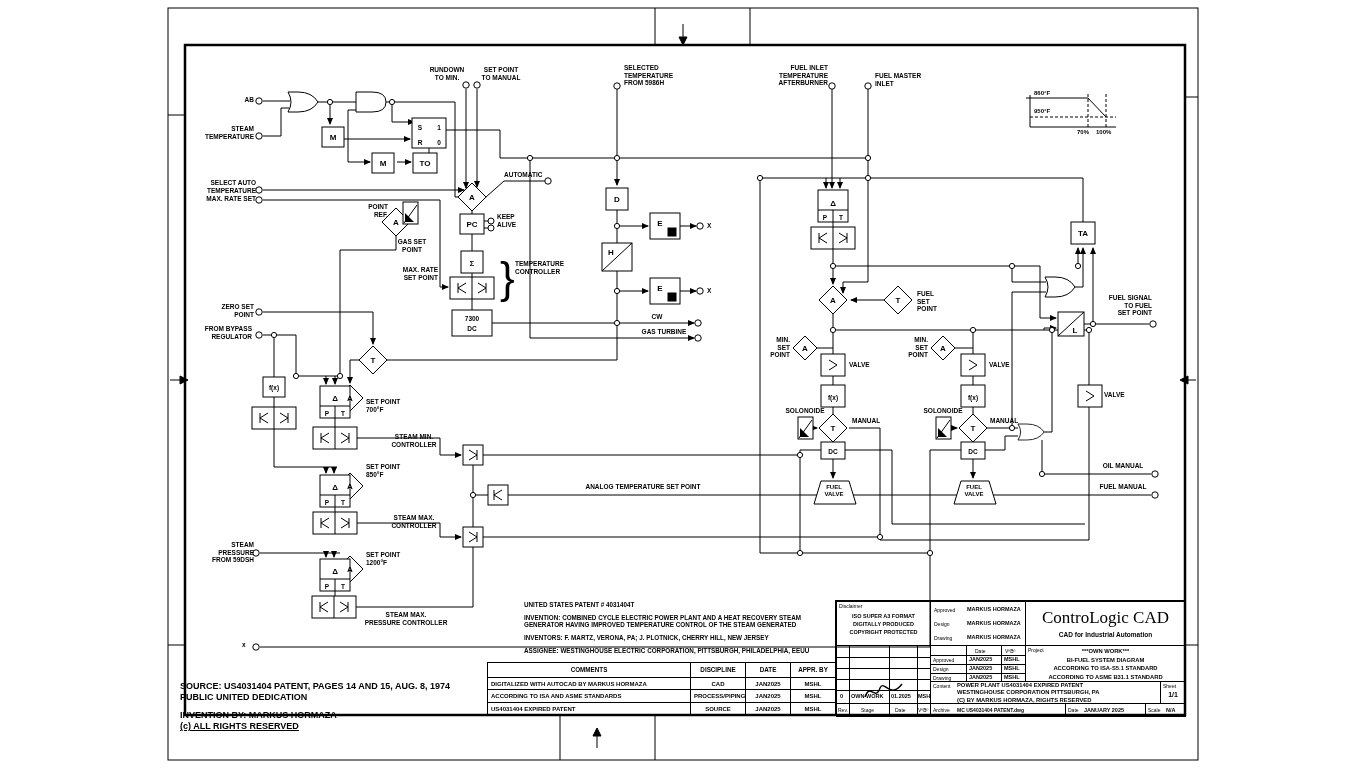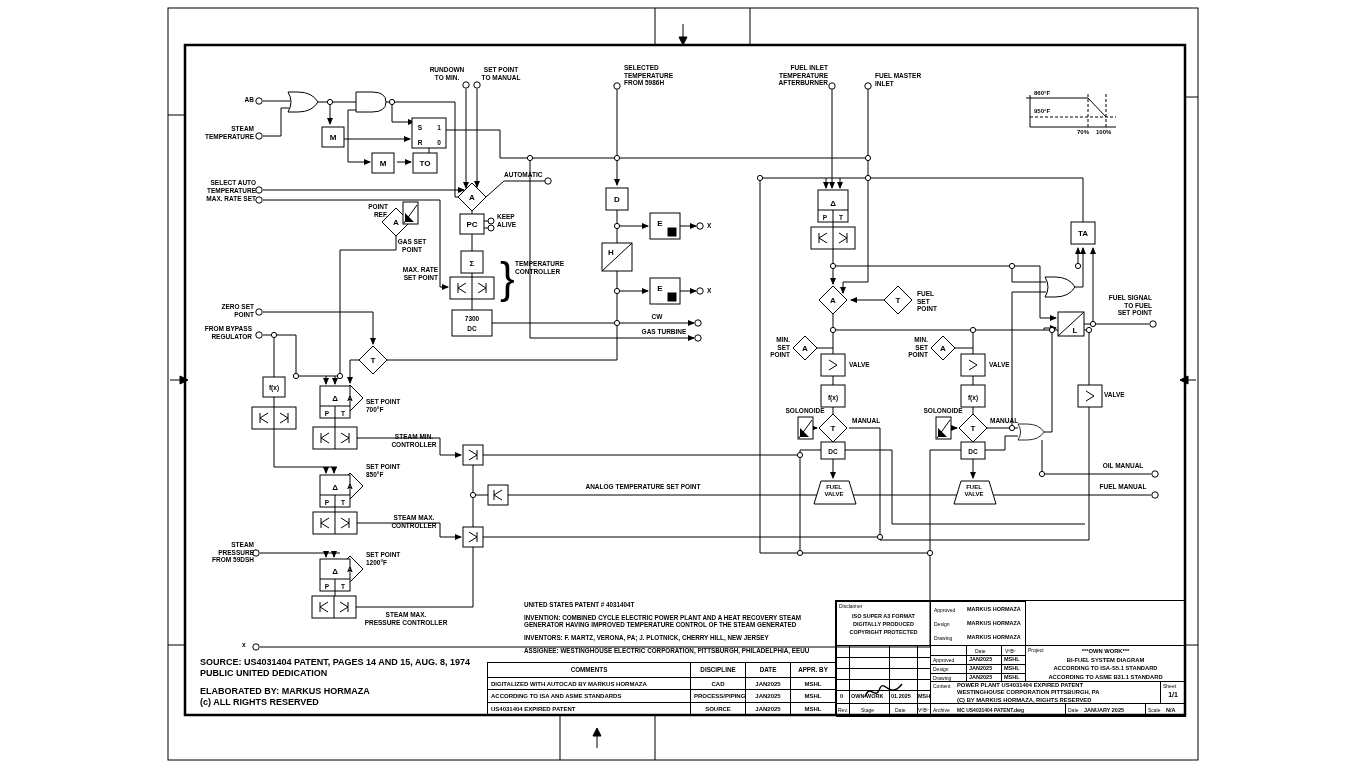--- a/index.html
+++ b/index.html
@@ -8,21 +8,21 @@
   #schem{position:absolute;left:0;top:0;}
   svg text{font-family:"Liberation Sans",sans-serif;fill:#000;}
   svg text.bt{font-size:8px;font-weight:bold;text-anchor:middle;}
   svg text.bts{font-size:6.5px;font-weight:bold;text-anchor:middle;}
   svg text.brace{font-size:44px;font-weight:normal;}
   .lb{position:absolute;font-size:6.5px;line-height:7.5px;font-weight:bold;white-space:pre-line;}
   .ctr{text-align:center;} .rgt{text-align:right;}
   
   .pt{position:absolute;left:524px;width:312px;font-weight:bold;font-size:6.3px;line-height:7px;}
   
-  .src{position:absolute;left:200px;font-weight:bold;font-size:9px;line-height:11px;}
+  .src{position:absolute;left:180px;font-weight:bold;font-size:9px;line-height:11px;margin-top:24px;}
   
   #ctab{position:absolute;left:487px;top:662px;width:348px;height:54px;border-collapse:collapse;table-layout:fixed;}
   #ctab th,#ctab td{border:1px solid #000;font-size:6px;font-weight:bold;padding:0 3px;overflow:hidden;white-space:nowrap;}
   #ctab th{font-size:6.3px;text-align:center;}
   #ctab td.c{text-align:center;}
   
   #tblk{position:absolute;left:835px;top:600px;width:350px;height:116px;border:1.5px solid #000;box-sizing:border-box;font-size:6px;}
   .cell{position:absolute;box-sizing:border-box;border:1px solid #000;overflow:hidden;}
   .tiny{font-size:5px;font-weight:normal;}
   .bv{font-weight:bold;font-size:5.5px;}
@@ -542,22 +542,22 @@
 <div>
   <div class="pt" style="top:601px;">UNITED STATES PATENT # 4031404T</div>
   <div class="pt" style="top:614px;">INVENTION: COMBINED CYCLE ELECTRIC POWER PLANT AND A HEAT RECOVERY STEAM GENERATOR HAVING IMPROVED TEMPERATURE CONTROL OF THE STEAM GENERATED</div>
   <div class="pt" style="top:634px;">INVENTORS: F. MARTZ, VERONA, PA; J. PLOTNICK, CHERRY HILL, NEW JERSEY</div>
   <div class="pt" style="top:647px;">ASSIGNEE: WESTINGHOUSE ELECTRIC CORPORATION, PITTSBURGH, PHILADELPHIA, EEUU</div>
 </div>
 
 <div>
   <div class="src" style="top:657px;">SOURCE: US4031404 PATENT, PAGES 14 AND 15, AUG. 8, 1974</div>
   <div class="src" style="top:668px;">PUBLIC UNITED DEDICATION</div>
-  <div class="src" style="top:686px;">ELABORATED BY: MARKUS HORMAZA</div>
-  <div class="src" style="top:697px;">(c) ALL RIGHTS RESERVED</div>
+  <div class="src" style="top:686px;">INVENTION BY: MARKUS HORMAZA</div>
+  <div class="src" style="top:697px;text-decoration:underline;">(c) ALL RIGHTS RESERVED</div>
 </div>
 
 <table id="ctab">
   <colgroup>
         <col style="width:203px">
         <col style="width:55px">
         <col style="width:45px">
         <col style="width:45px">
       </colgroup>
   <tbody>
@@ -597,20 +597,24 @@
 COPYRIGHT PROTECTED</div>
   </div>
   <div class="cell" style="left:94px;top:0;width:96px;height:45px;">
     <div class="tiny" style="position:absolute;left:3px;top:5px;">Approved</div>
     <div class="bv" style="position:absolute;left:36px;top:4px;">MARKUS HORMAZA</div>
     <div class="tiny" style="position:absolute;left:3px;top:19px;">Design</div>
     <div class="bv" style="position:absolute;left:36px;top:18px;">MARKUS HORMAZA</div>
     <div class="tiny" style="position:absolute;left:3px;top:33px;">Drawing</div>
     <div class="bv" style="position:absolute;left:36px;top:32px;">MARKUS HORMAZA</div>
   </div>
+  <div class="cell" style="left:189px;top:0;width:161px;height:45px;">
+    <div class="brand" style="position:absolute;left:0;top:6px;width:100%;">ControLogic CAD</div>
+    <div class="tag" style="position:absolute;left:0;top:29px;width:100%;">CAD for Industrial Automation</div>
+  </div>
 
   <div class="cell" style="left:0;top:44px;width:95px;height:72px;">
     <div style="position:absolute;left:0;top:11px;width:100%;border-top:1px solid #000;"></div>
     <div style="position:absolute;left:0;top:22px;width:100%;border-top:1px solid #000;"></div>
     <div style="position:absolute;left:0;top:33px;width:100%;border-top:1px solid #000;"></div>
     <div style="position:absolute;left:0;top:44px;width:100%;border-top:1px solid #000;"></div>
     <div style="position:absolute;left:0;top:57px;width:100%;border-top:1px solid #000;"></div>
     <div style="position:absolute;left:12px;top:0;height:100%;border-left:1px solid #000;"></div>
     <div style="position:absolute;left:52px;top:0;height:100%;border-left:1px solid #000;"></div>
     <div style="position:absolute;left:80px;top:0;height:100%;border-left:1px solid #000;"></div>

